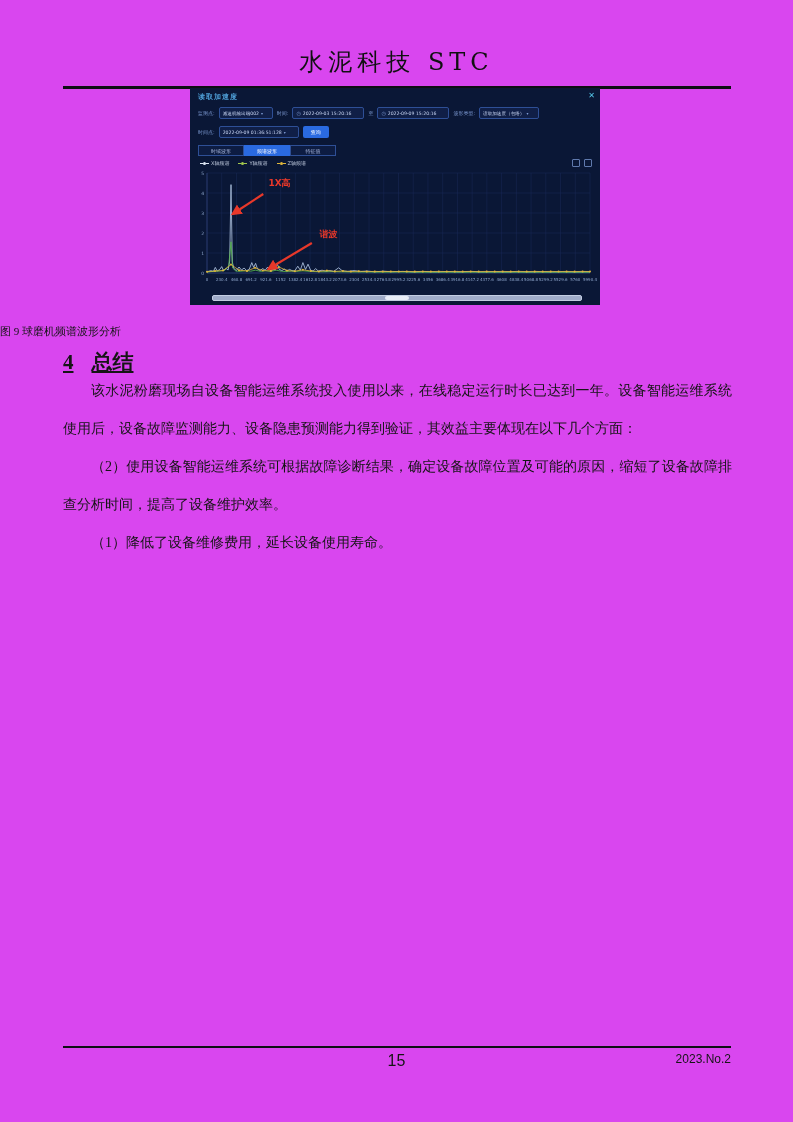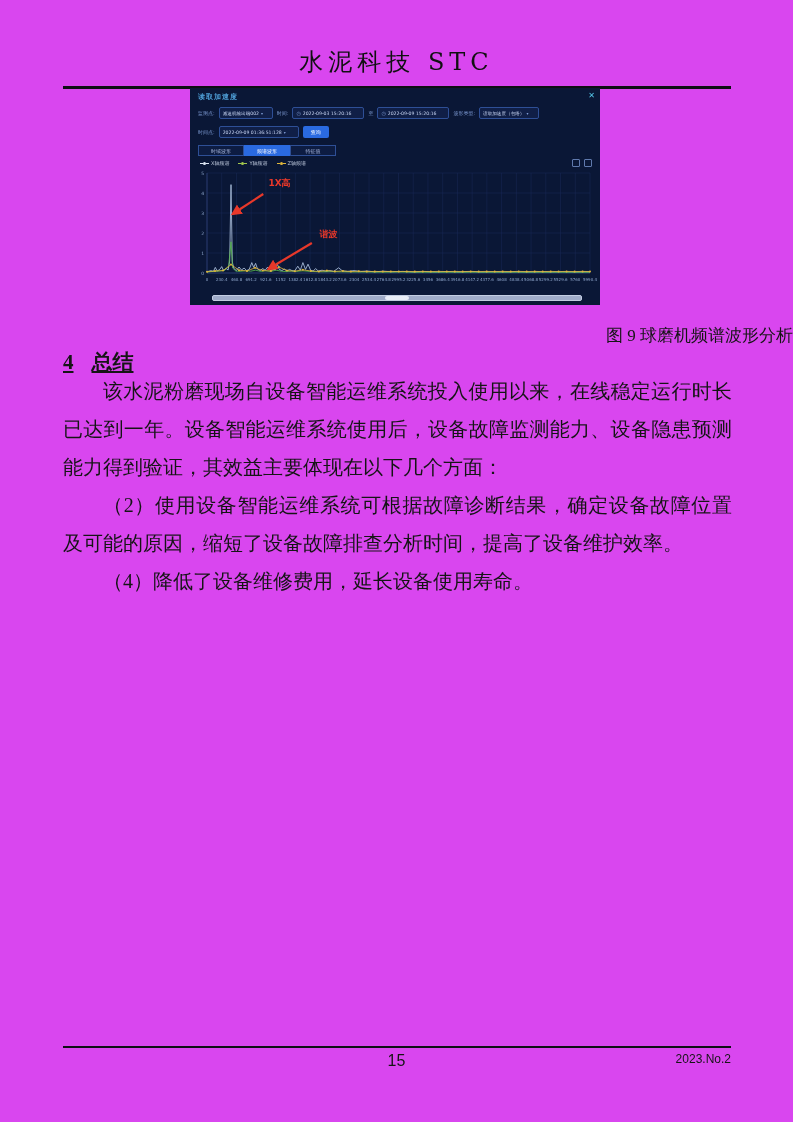--- a/index.html
+++ b/index.html
@@ -8,24 +8,24 @@
   
   .jheader{position:absolute;top:46px;left:0;width:100%;text-align:center;
            font-size:24px;letter-spacing:5px;font-family:"DejaVu Serif", serif;color:#101010;}
   .jrule{position:absolute;left:63px;width:668px;height:2.5px;background:#0e0e14;}
   .rule-top{top:86px;}
   .rule-bottom{top:1046px;height:2px;}
   .pagenum{position:absolute;top:1052px;left:0;width:100%;text-align:center;
            font-size:16px;font-family:"Liberation Sans", sans-serif;}
   .issue{position:absolute;top:1052px;right:62px;font-size:12px;font-family:"Liberation Sans", sans-serif;}
   
-  .caption{position:absolute;top:324px;left:0;width:100%;text-align:right;font-size:17px;}
+  .caption{position:absolute;top:324px;left:0;width:100%;text-align:left;font-size:11px;}
   .sect{position:absolute;top:348px;left:63px;font-size:21px;font-weight:bold;text-decoration:underline;}
   .sect .num{margin-right:18px;}
-  .bodytext{position:absolute;top:372px;left:63px;width:669px;font-size:20px;line-height:38px;
+  .bodytext{position:absolute;top:372px;left:63px;width:669px;font-size:14px;line-height:38px;
             text-align:justify;}
   .bodytext p{margin:0;text-indent:2em;}
   .refs{position:absolute;top:779px;left:63px;width:672px;}
   .refs .rhead{font-size:15px;font-weight:bold;margin-bottom:6px;}
   .refs .ritem{font-size:14px;line-height:26px;text-align:justify;}
   
   .shot{position:absolute;left:190px;top:88px;width:410px;height:217px;background:#0a1736;
         font-family:"DejaVu Sans", sans-serif;overflow:hidden;}
   .ss-titlebar{position:absolute;top:2px;left:0;width:100%;height:14px;}
   .ss-title{position:absolute;left:8px;top:2px;font-size:7px;font-weight:bold;color:#4e9ed6;letter-spacing:1px;}
@@ -280,21 +280,21 @@
 
   <div class="caption">图 9 球磨机频谱波形分析</div>
 
   <div class="sect">
     <span class="num">4</span><span>总结</span>
   </div>
 
   <div class="bodytext">
     <p>该水泥粉磨现场自设备智能运维系统投入使用以来，在线稳定运行时长已达到一年。设备智能运维系统使用后，设备故障监测能力、设备隐患预测能力得到验证，其效益主要体现在以下几个方面：</p>
     <p>（2）使用设备智能运维系统可根据故障诊断结果，确定设备故障位置及可能的原因，缩短了设备故障排查分析时间，提高了设备维护效率。</p>
-    <p>（4）降低了设备维修费用，延长设备使用寿命。</p>
+    <p>（1）降低了设备维修费用，延长设备使用寿命。</p>
   </div>
 
 
   <div class="jrule rule-bottom"></div>
   <div class="pagenum">15</div>
   <div class="issue">2023.No.2</div>
 
 </div>
 
 </body></html>

